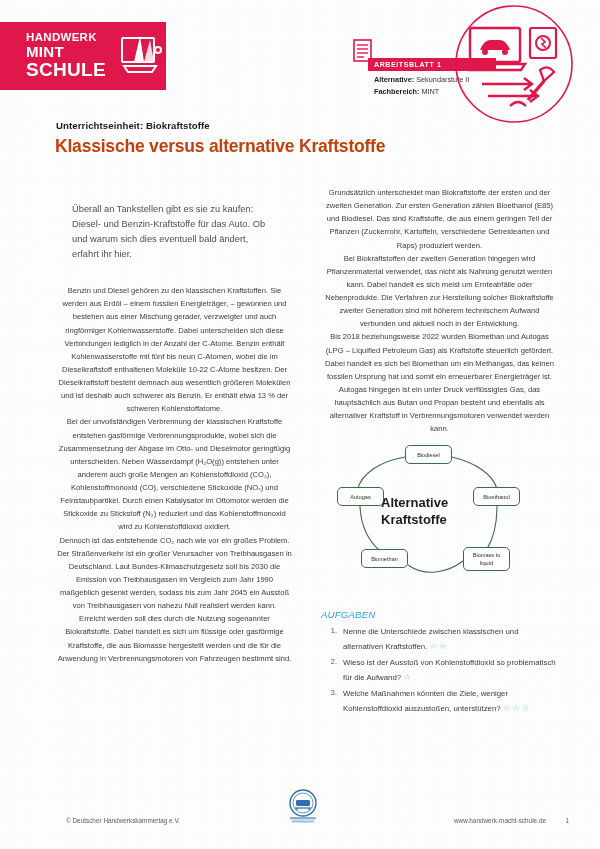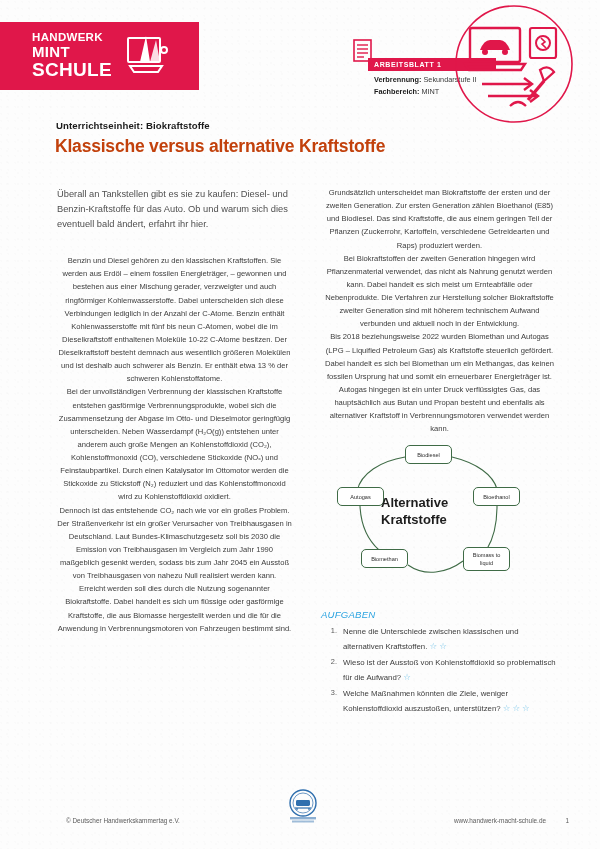--- a/index.html
+++ b/index.html
@@ -32,27 +32,27 @@
       radial-gradient(circle at 62% 71%, rgba(0,0,0,0.012) 0 1px, transparent 1px);
     background-size: 7px 7px, 11px 11px;
     pointer-events: none;
   }
 
   
   .brand-block {
     position: absolute;
     left: 0;
     top: 22px;
-    width: 199px;
+    width: 166px;
     height: 68px;
     background: #e0174a;
     display: flex;
     align-items: center;
     justify-content: flex-end;
-    padding-right: 27px;
+    padding-right: 0;
     box-sizing: border-box;
   }
   .brand-words {
     color: #ffffff;
     font-weight: 700;
     line-height: 1.04;
     text-align: left;
     letter-spacing: .3px;
   }
   .brand-words .w1 { font-size: 11.5px; display:block; }
@@ -133,21 +133,21 @@
     top: 186px;
     width: 237px;
   }
   .col-right {
     position: absolute;
     left: 321px;
     top: 186px;
     width: 237px;
   }
   .intro p {
-    margin: 1px;
+    margin: 16px;
     font-size: 9.3px;
     line-height: 1.62;
     color: #4f4f4f;
   }
   .body-text {
     margin-top: 22px;
   }
   .body-text p,
   .col-right .body-text p {
     margin: 0;
@@ -279,21 +279,21 @@
     <line x1="5" y1="7" x2="16" y2="7" stroke="#e0174a" stroke-width="1.4"></line>
     <line x1="5" y1="11" x2="16" y2="11" stroke="#e0174a" stroke-width="1.4"></line>
     <line x1="5" y1="15" x2="16" y2="15" stroke="#e0174a" stroke-width="1.4"></line>
     <line x1="5" y1="19" x2="12" y2="19" stroke="#e0174a" stroke-width="1.4"></line>
   </svg>
 
   <div class="sheet-tag">ARBEITSBLATT 1</div>
 
   <div class="sheet-meta">
     <div>
-      <b>Verbrennung:</b>
+      <b>Alternative:</b>
       <span>Sekundarstufe II</span>
     </div>
     <div>
       <b>Fachbereich:</b>
       <span>MINT</span>
     </div>
   </div>
 
   <svg class="hero-circle" viewBox="0 0 124 124">
     <circle cx="62" cy="62" r="58" fill="none" stroke="#e0174a" stroke-width="1.6"></circle>

